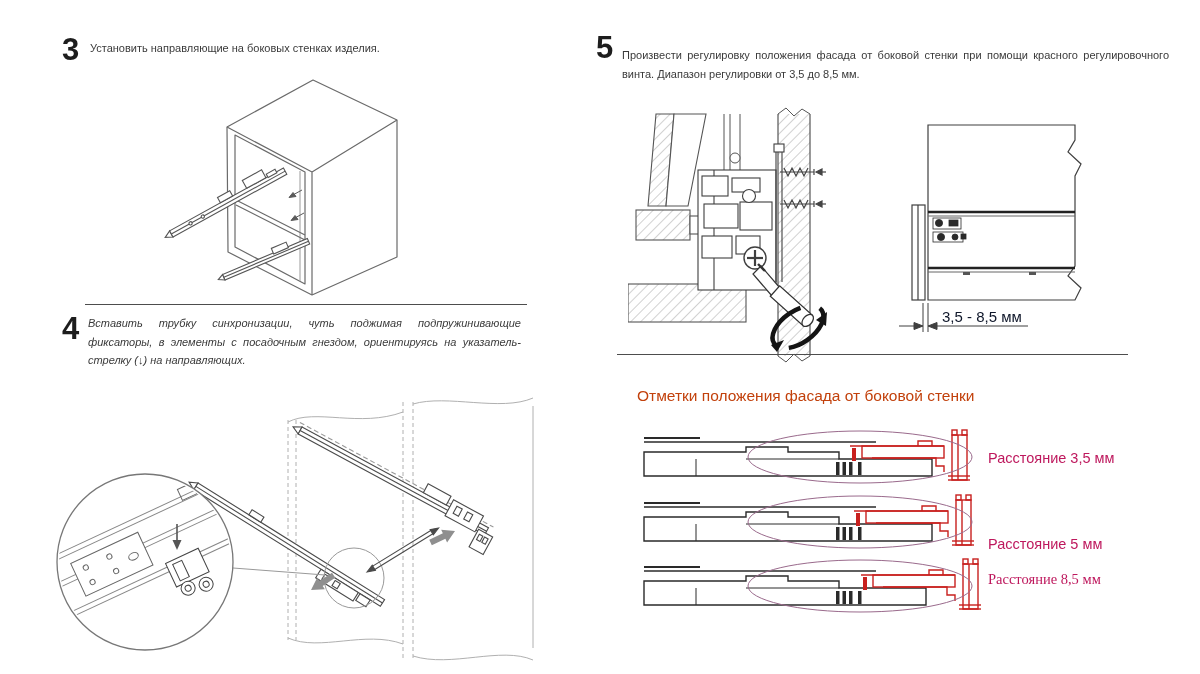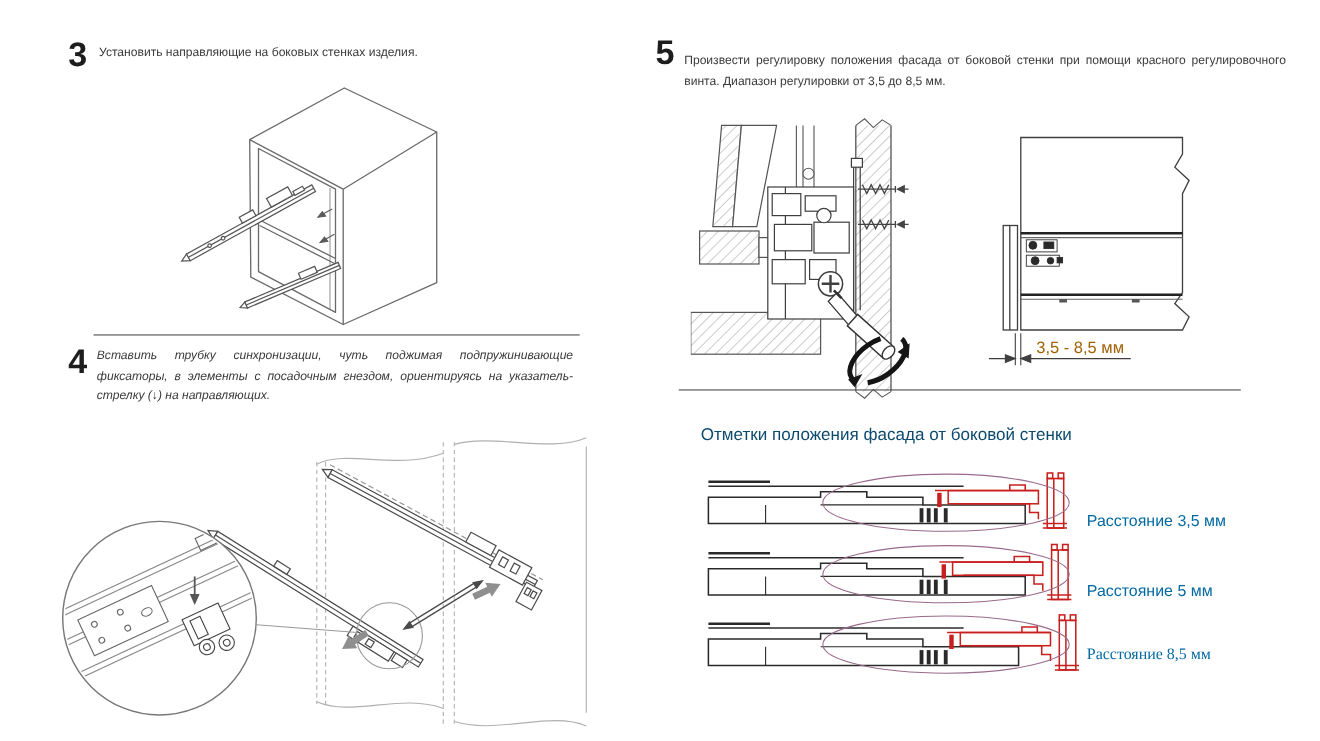--- a/index.html
+++ b/index.html
@@ -5,23 +5,23 @@
   html,body{margin:0;padding:0;}
   body{
     width:1200px;height:674px;background:#ffffff;position:relative;overflow:hidden;
     font-family:"Liberation Sans", sans-serif;color:#3a3a3a;
   }
   .abs{position:absolute;}
   .step-num{font-size:31px;font-weight:bold;color:#1d1d1d;line-height:1;}
   .step-text{font-size:11px;line-height:18.6px;text-align:justify;color:#3a3a3a;}
   .step-text.single{text-align:left;}
   .divider{height:1px;background:#4d4d4d;}
-  .section-heading{font-size:15.5px;color:#0c4a6e;}
-  .dist-label{font-size:14.5px;color:#0369a1;margin-top:16px;}
-  .dim-label{font-size:15px;color:#a16207;}
+  .section-heading{font-size:15.5px;color:#c2410c;}
+  .dist-label{font-size:14.5px;color:#be185d;}
+  .dim-label{font-size:15px;color:#0f172a;}
   svg{display:block;}
 </style>
 </head>
 <body>
 
 <div class="abs step-num" style="left:62px;top:34px;">3</div>
 <div class="abs step-text single" style="left:90px;top:39px;width:430px;">Установить направляющие на боковых стенках изделия.</div>
 
 <svg class="abs" style="left:150px;top:72px;" width="320" height="235" viewBox="0 0 320 235">
   <g fill="none" stroke="#6a6a6a" stroke-width="1.2" stroke-linejoin="round">
@@ -343,21 +343,21 @@
     <path d="M282,20 V15 H296 V20"></path>
     <rect x="316" y="9" width="15" height="45"></rect>
     <line x1="322" y1="9" x2="322" y2="54"></line>
     <rect x="316" y="4" width="5" height="5"></rect>
       <rect x="326" y="4" width="5" height="5"></rect>
     <line x1="312" y1="50" x2="334" y2="50"></line>
       <line x1="312" y1="54" x2="334" y2="54"></line>
   </g>
   <ellipse cx="224" cy="31" rx="112" ry="26" fill="none" stroke="#9a6a8c" stroke-width="1"></ellipse>
 </svg>
-<div class="abs dist-label" style="left:988px;top:514px;">Расстояние 5 мм</div>
+<div class="abs dist-label" style="left:988px;top:536px;">Расстояние 5 мм</div>
 
 <svg class="abs" style="left:636px;top:555px;" width="345" height="60" viewBox="0 0 345 60">
   <g fill="none" stroke="#2a2a2a" stroke-width="1.4">
     <line x1="8" y1="12" x2="64" y2="12" stroke-width="2.2"></line>
     <line x1="8" y1="16" x2="240" y2="16"></line>
     <path d="M8,26 H110 V21 H152 V26 H203 V33 H290 V50 H8 Z"></path>
     <line x1="110" y1="33" x2="203" y2="33" stroke-width="1"></line>
     <line x1="60" y1="33" x2="60" y2="50" stroke-width="1"></line>
   </g>
   <g fill="#2a2a2a">

